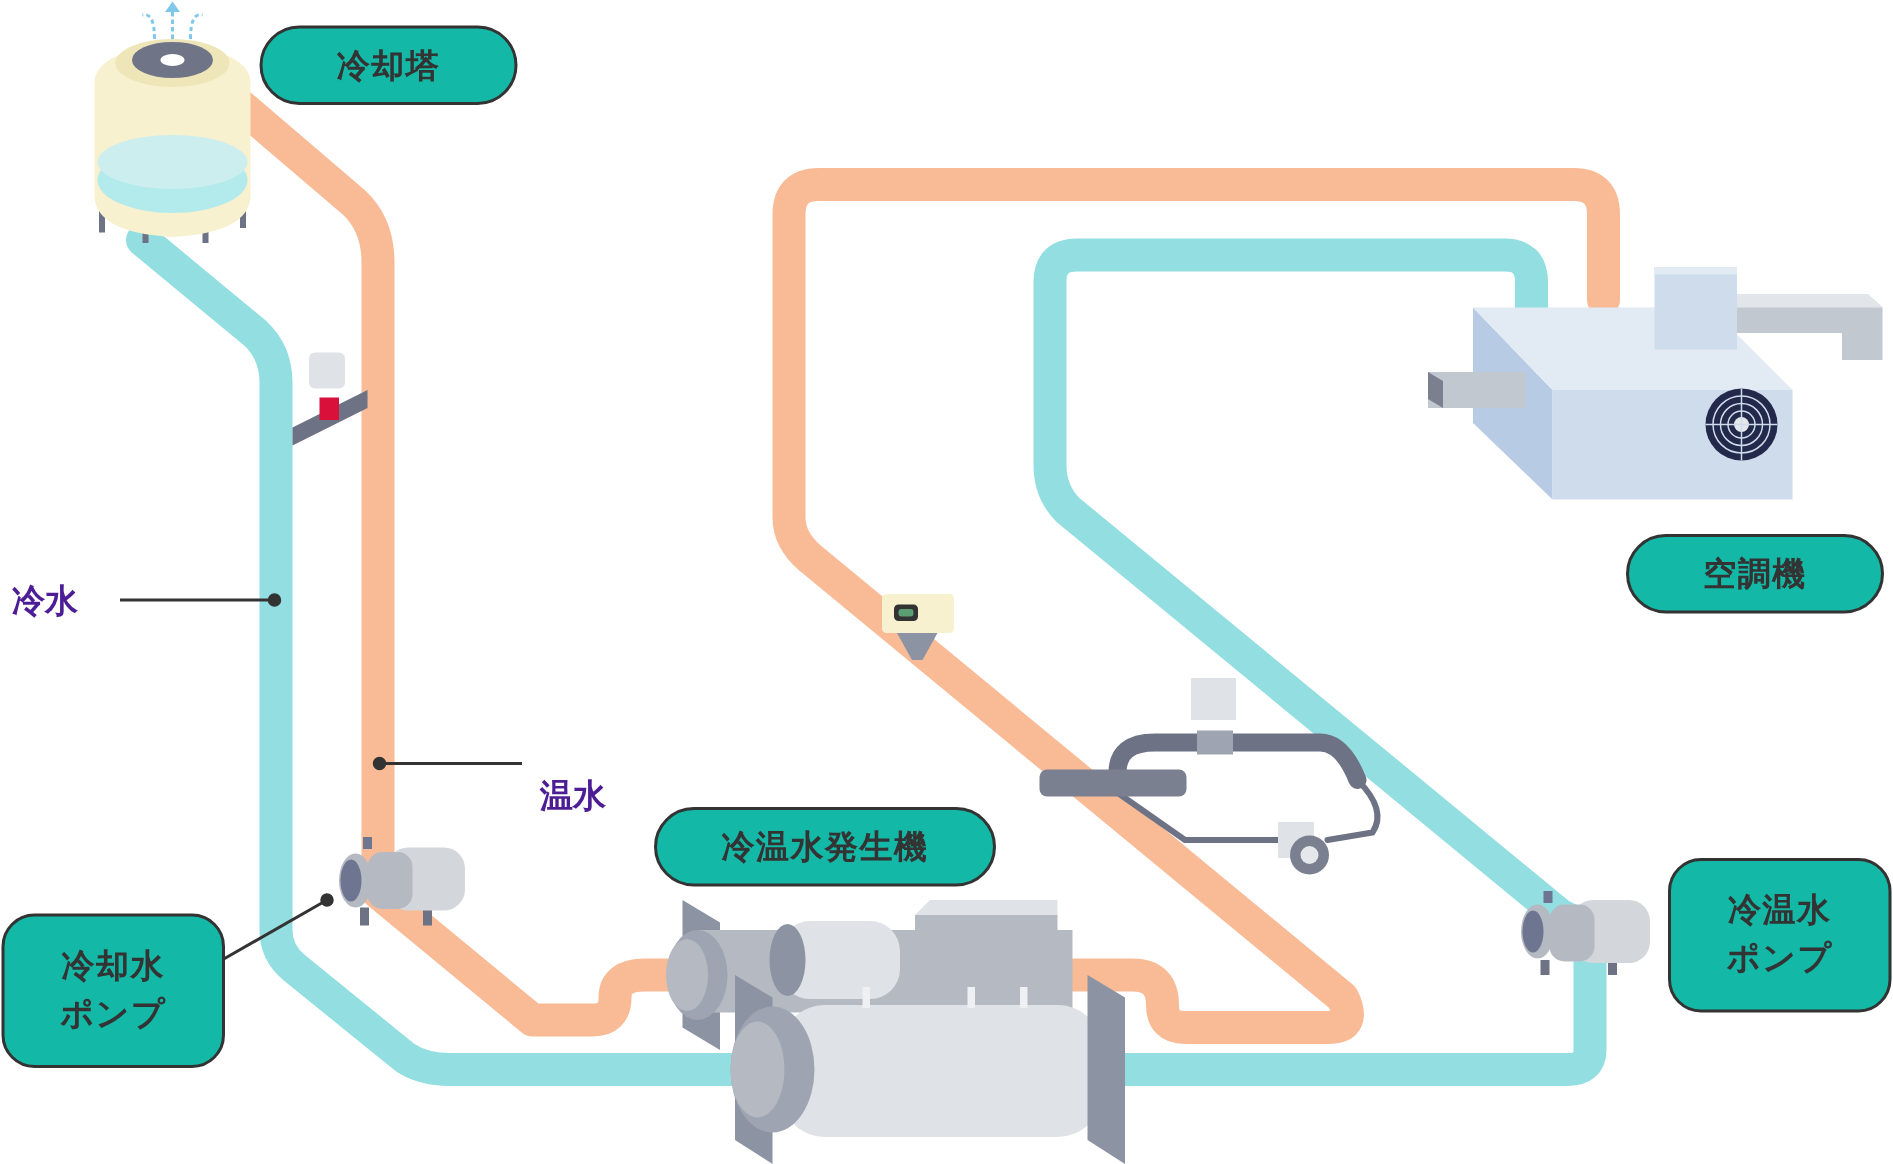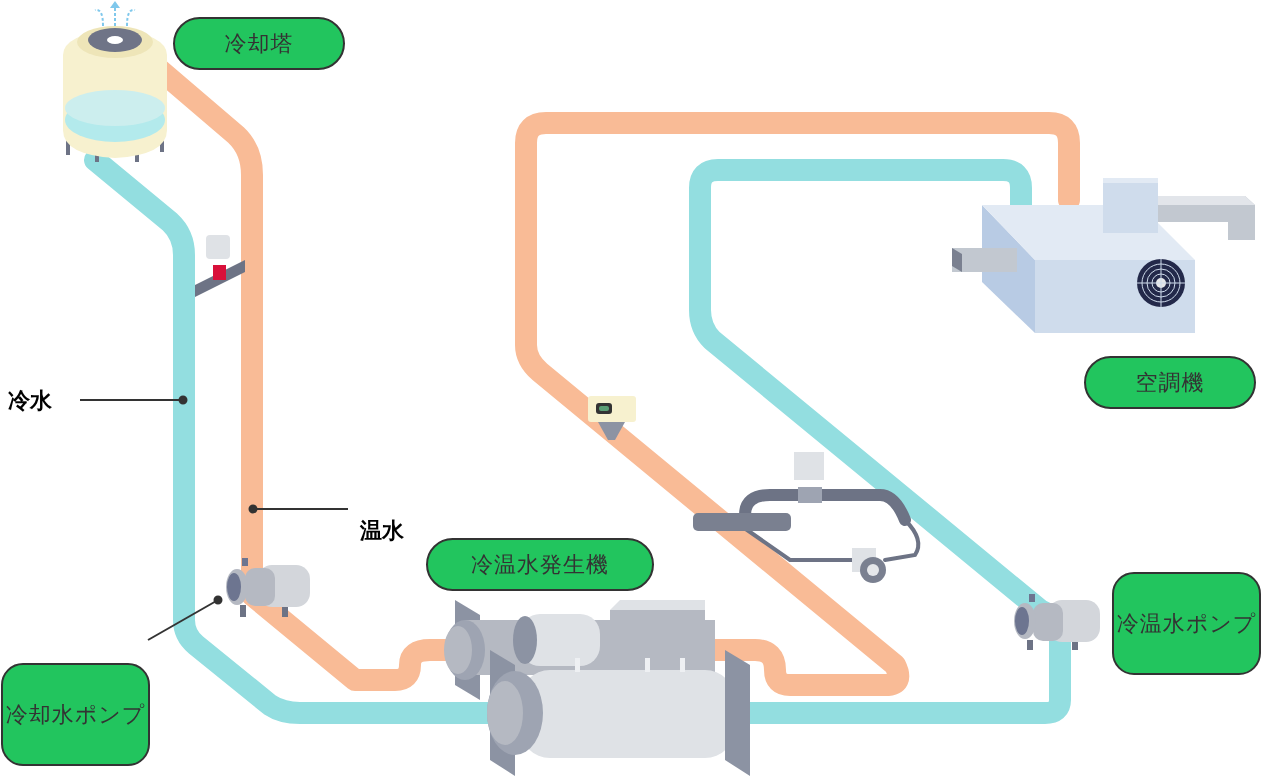--- a/index.html
+++ b/index.html
@@ -1,21 +1,21 @@
 <!DOCTYPE html>
 <html><head>
 <meta charset="utf-8">
 <style>
   html,body{margin:0;padding:0;background:#ffffff;}
   body{width:1262px;height:776px;position:relative;overflow:hidden;font-family:"DejaVu Sans",sans-serif;}
   svg#diagram{position:absolute;left:0;top:0;}
-  .lbl{position:absolute;border:2px solid #333;background:#22c55e;color:#333;font-weight:normal;font-size:22px;display:flex;align-items:center;justify-content:center;text-align:left;box-sizing:border-box;letter-spacing:1px;}
+  .lbl{position:absolute;border:2px solid #333;background:#14b8a6;color:#333;font-weight:bold;font-size:22px;display:flex;align-items:center;justify-content:center;text-align:left;box-sizing:border-box;letter-spacing:1px;}
   .pill{border-radius:999px;}
-  .box{border-radius:22px;line-height:1.45;}
-  .plain{position:absolute;color:#000000;font-weight:bold;font-size:22px;}
+  .box{border-radius:22px;line-height:1.45;flex-direction:column;}
+  .plain{position:absolute;color:#4c1d95;font-weight:bold;font-size:22px;}
 </style>
 </head>
 <body>
 
 <svg id="diagram" width="1262" height="776" viewBox="0 0 1262 776">
 
   <g fill="none" stroke="#f9bb96" stroke-width="22" stroke-linejoin="round" stroke-linecap="round">
     <path d="M160 70 L236 135 Q252 150 252 175 L252 595 L355 680 L395 680 Q410 680 410 665 Q410 650 430 650 L465 650"></path>
   </g>
   <g fill="none" stroke="#f9bb96" stroke-width="22" stroke-linejoin="round" stroke-linecap="round">
@@ -136,23 +136,23 @@
     <circle cx="183" cy="400" r="3.5"></circle>
     <line x1="253" y1="509" x2="348" y2="509"></line>
     <circle cx="253" cy="509" r="3.5"></circle>
     <line x1="218" y1="600" x2="148" y2="640"></line>
     <circle cx="218" cy="600" r="3.5"></circle>
   </g>
 </svg>
 
 <div class="lbl pill" style="left:173px;top:17px;width:172px;height:53px;">冷却塔</div>
 <div class="lbl pill" style="left:1084px;top:356px;width:172px;height:53px;">空調機</div>
-<div class="lbl pill" style="left:426px;top:538px;width:228px;height:53px;">冷温水発生機</div>
+<div class="lbl pill" style="left:436px;top:538px;width:228px;height:53px;">冷温水発生機</div>
 <div class="plain" style="left:8px;top:386px;">冷水</div>
 <div class="plain" style="left:360px;top:516px;">温水</div>
-<div class="lbl box" style="left:1px;top:663px;width:149px;height:103px;">
+<div class="lbl box" style="left:1px;top:609px;width:149px;height:103px;">
   <span>冷却水</span>
   <span>ポンプ</span>
 </div>
 <div class="lbl box" style="left:1112px;top:572px;width:149px;height:103px;">
   <span>冷温水</span>
   <span>ポンプ</span>
 </div>
 
 </body></html>

